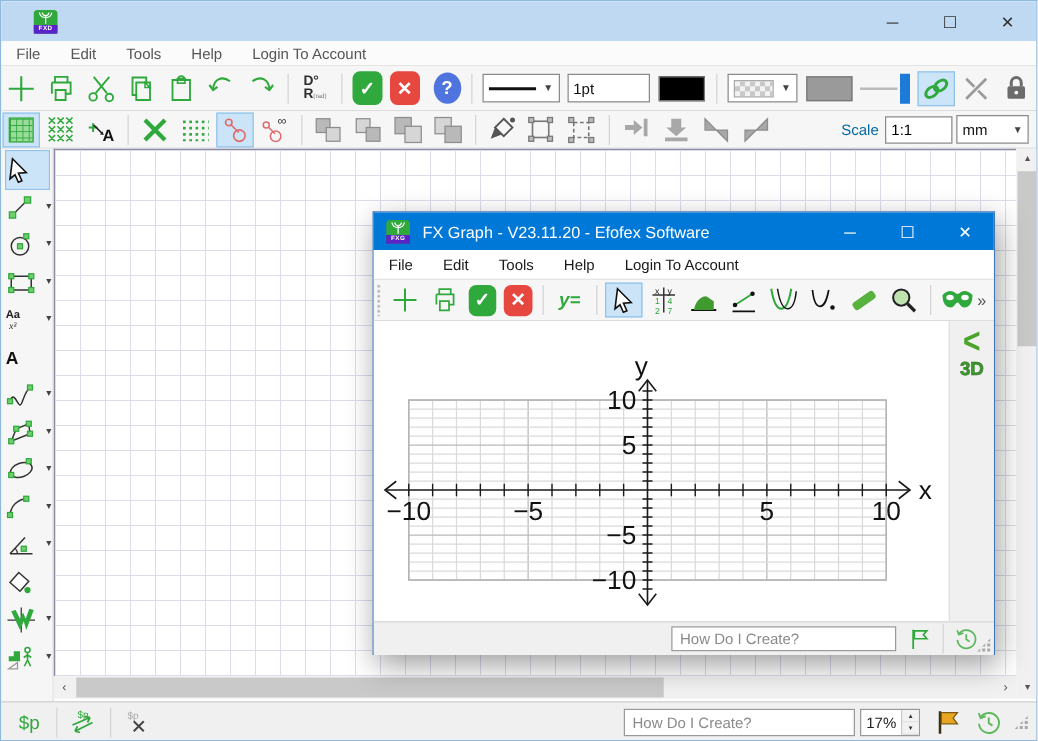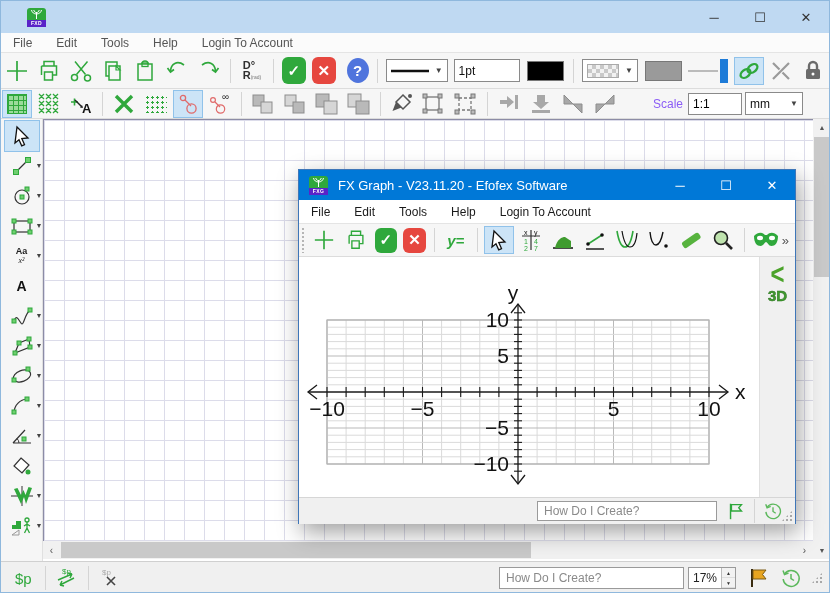--- a/index.html
+++ b/index.html
@@ -30,21 +30,21 @@
   .combo .car{margin-left:auto;font-size:8px;color:#444;padding-left:6px;}
   .swatch{height:20px;width:42px;border:1px solid #777;margin:0 4px;}
   .degrad{display:flex;flex-direction:column;align-items:flex-start;line-height:10px;font-weight:bold;color:#2e2e2e;font-size:11px;}
   .degrad .sub{font-size:5px;color:#777;font-weight:normal;}
   .roundbtn{width:27px;height:27px;border-radius:6px;display:flex;align-items:center;justify-content:center;color:#fff;font-weight:bold;font-size:15px;margin:0 3px;}
   .slider-track{width:34px;height:2px;background:#bbb;margin:0 2px;}
   .slider-handle{width:9px;height:24px;background:#1d7bd8;}
 
   
   #palette{position:absolute;left:0;top:118px;width:42px;height:442px;background:#f6f6f6;border-right:1px solid #e0e0e0;display:flex;flex-direction:column;align-items:center;padding-top:2px;}
-  .ptool{width:34px;height:30px;display:flex;align-items:center;justify-content:center;position:relative;flex:0 0 auto;}
+  .ptool{width:34px;height:30px;display:flex;align-items:center;position:relative;flex:0 0 auto;}
   .ptool.sel{background:#cce4f7;outline:1px solid #90c2ea;}
   .ptool .dd{position:absolute;right:-4px;top:11px;font-size:7px;color:#444;}
   .ptool .tlabel{font-weight:bold;color:#111;font-size:14px;}
   .aatool{display:flex;flex-direction:column;line-height:9px;align-items:center;color:#222;}
   .aatool .l1{font-size:9px;font-weight:bold;}
   .aatool .l2{font-size:8px;font-style:italic;font-family:"Liberation Serif",serif;}
 
   
   #canvas{position:absolute;left:42px;top:118px;width:770px;height:422px;background-color:#fff;border-top:1px solid #8c8ca6;border-left:1px solid #8c8ca6;background-image:linear-gradient(to right,#dcdcea 1px,transparent 1px),linear-gradient(to bottom,#dcdcea 1px,transparent 1px);background-size:20px 20px;}
   .scrollbar{position:absolute;background:#f1f1f1;display:flex;align-items:center;color:#555;}
@@ -324,21 +324,21 @@
     <div class="tbtn">
         <svg width="24" height="24" viewBox="0 0 24 24">
           <path d="M3 3l9 9H3zM21 21l-9-9h9z" fill="#a8a8a8" stroke="#8d8d8d"></path>
         </svg>
       </div>
     <div class="tbtn">
         <svg width="24" height="24" viewBox="0 0 24 24">
           <path d="M21 3l-9 9h9zM3 21l9-9H3z" fill="#a8a8a8" stroke="#8d8d8d"></path>
         </svg>
       </div>
-    <span style="margin-left:32px;font-size:12px;color:#8b5cf6;">Scale</span>
+    <span style="margin-left:52px;font-size:12px;color:#0369a1;">Scale</span>
     <input style="width: 54px; height: 22px; border: 1px solid rgb(138, 138, 138); font-size: 12px; padding: 0px 4px; margin-left: 5px;" value="1:1">
     <div class="combo" style="width:58px;">
         <span>mm</span>
         <span class="car">▼</span>
       </div>
   </div>
 
   <div id="palette">
     <div class="ptool sel">
         <svg width="20" height="22" viewBox="0 0 20 22">

